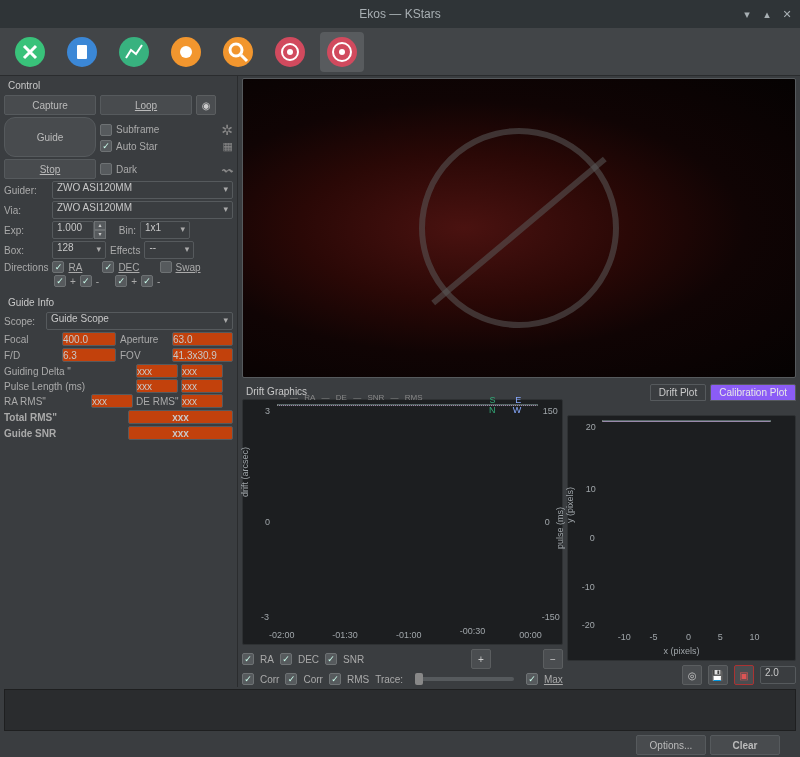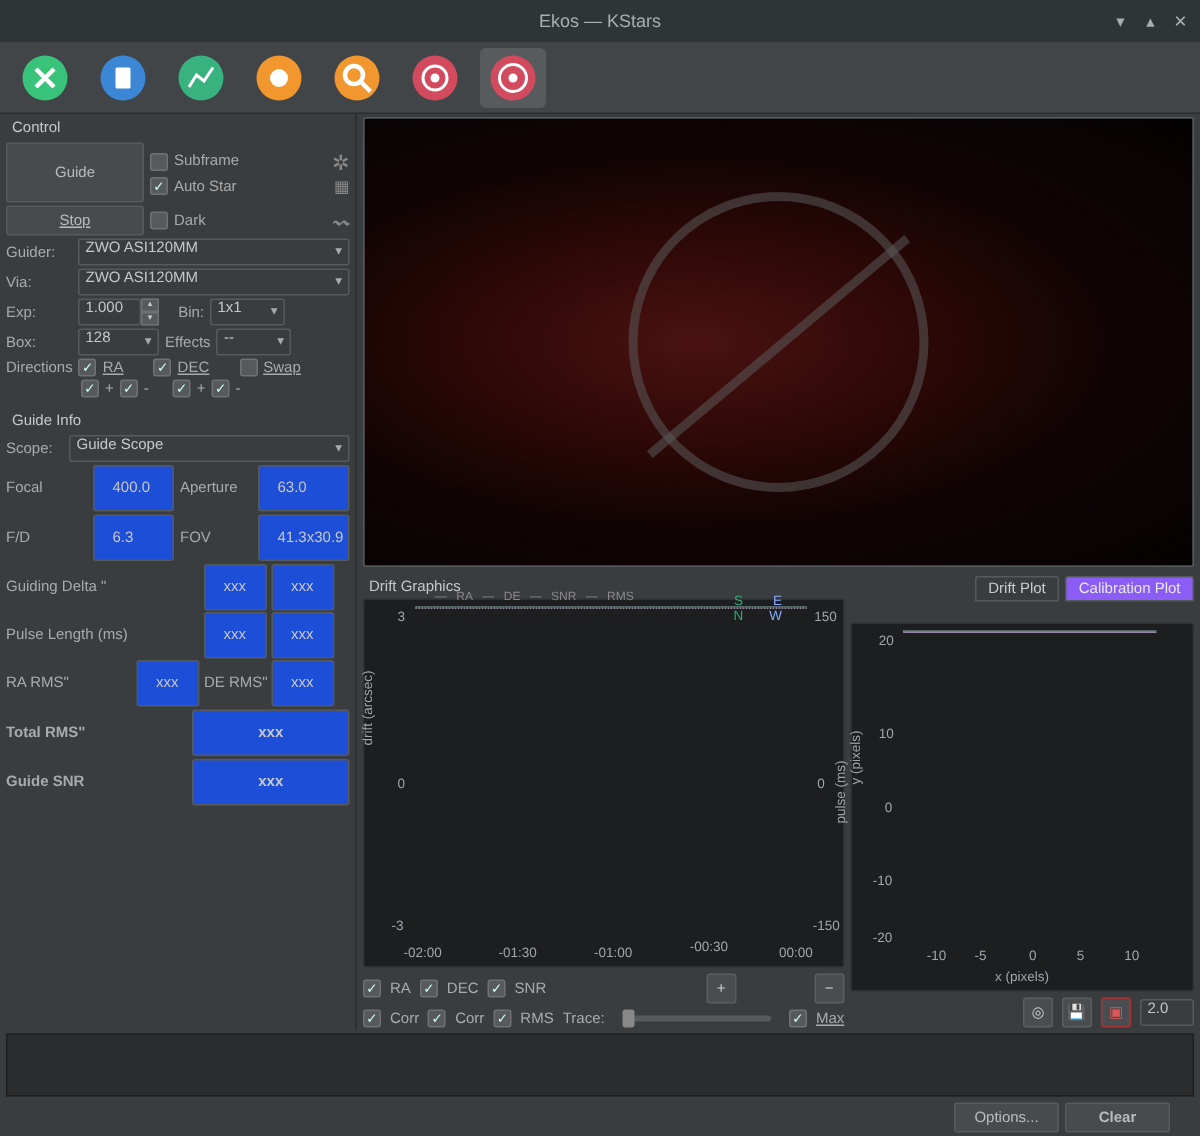--- a/index.html
+++ b/index.html
@@ -15,21 +15,21 @@
 .group-title { font-size: 10px; color: #c8c8c8; padding: 2px 4px; }
 .row { display: flex; align-items: center; margin: 2px 0; gap: 4px; }
 .btn { background: #484b4e; border: 1px solid #565a5d; color: #bbb; height: 20px; font-size: 10px; display: flex; align-items: center; justify-content: center; border-radius: 2px; cursor: default; }
 .btn.wide { width: 92px; }
 .iconbtn { width: 20px; height: 20px; background: #4a4d50; border: 1px solid #5b5e60; border-radius: 2px; display: flex; align-items: center; justify-content: center; font-size: 10px; color: #ccc; }
 .chk { width: 12px; height: 12px; background: #565a5d; border: 1px solid #6e7274; border-radius: 2px; display: inline-flex; align-items: center; justify-content: center; font-size: 9px; color: #cfe; }
 .lbl { font-size: 10px; color: #aaa; white-space: nowrap; }
 .input, .select { background: #3a3d40; border: 1px solid #565a5d; color: #c8c8c8; height: 18px; font-size: 10px; padding: 0 4px; border-radius: 2px; }
 .select { position: relative; }
 .select::after { content: "▾"; position: absolute; right: 4px; top: 2px; font-size: 9px; color: #aaa; }
-.val { background: #1d4ed8; border: 1px solid #565a5d; color: #c8c8c8; height: 31px; font-size: 10px; padding: 0 12px; border-radius: 2px; flex: 1; min-width: 0; display: flex; align-items: center; }
+.val { background: #c2410c; border: 1px solid #565a5d; color: #c8c8c8; height: 14px; font-size: 10px; padding: 0 0; border-radius: 2px; flex: 1; min-width: 0; display: flex; align-items: center; }
 .rightpanel { flex: 1; display: flex; flex-direction: column; padding: 2px 4px; min-width: 0; }
 .imageview { height: 300px; background: radial-gradient(ellipse at 40% 50%, #4a1210 0%, #2a0806 35%, #100404 60%, #050202 100%); border: 1px solid #565a5d; position: relative; border-radius: 2px; }
 .noimg { position: absolute; top: 50%; left: 50%; transform: translate(-50%, -50%); width: 200px; height: 200px; border: 6px solid rgba(90,90,90,0.55); border-radius: 50%; }
 .noimg::after { content: ""; position: absolute; top: 50%; left: -18px; right: -18px; border-top: 6px solid rgba(90,90,90,0.55); transform: rotate(-40deg); }
 .plotrow { display: flex; gap: 4px; flex: 1; min-height: 0; margin-top: 6px; }
 .plot { background: #1c1e20; border: 1px solid #2e3133; border-radius: 2px; position: relative; }
 .drift { flex: 1.4; display: flex; flex-direction: column; }
 .calib { flex: 1; display: flex; flex-direction: column; }
 .plottabs { display: flex; gap: 4px; margin-bottom: 14px; justify-content: flex-end;}
 .tab { background: #3a3d40; border: 1px solid #565a5d; padding: 2px 8px; font-size: 10px; border-radius: 2px 2px 0 0; }
@@ -112,21 +112,28 @@
       </svg>
     </div>
 </div>
 
 <div class="content">
 
   <div class="leftpanel">
     <div class="group-title">Control</div>
 
     <div class="row">
-      <div class="btn wide" style="height:40px;">Guide</div>
+      <div class="btn wide">Capture</div>
+      <div class="btn wide">
+          <u>Loop</u>
+        </div>
+      <div class="iconbtn">◉</div>
+    </div>
+    <div class="row">
+      <div class="btn wide" style="height:40px;border-radius:11px;">Guide</div>
       <div style="flex:1;">
         <div class="row">
             <span class="chk"></span>
             <span class="lbl">Subframe</span>
             <span style="flex:1"></span>
             <span style="font-size:14px;color:#888;">✲</span>
           </div>
         <div class="row">
             <span class="chk">✓</span>
             <span class="lbl">Auto Star</span>

